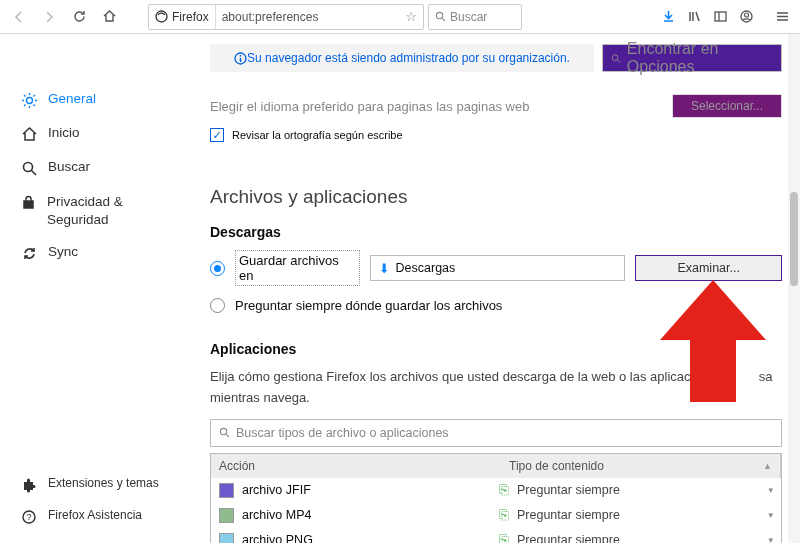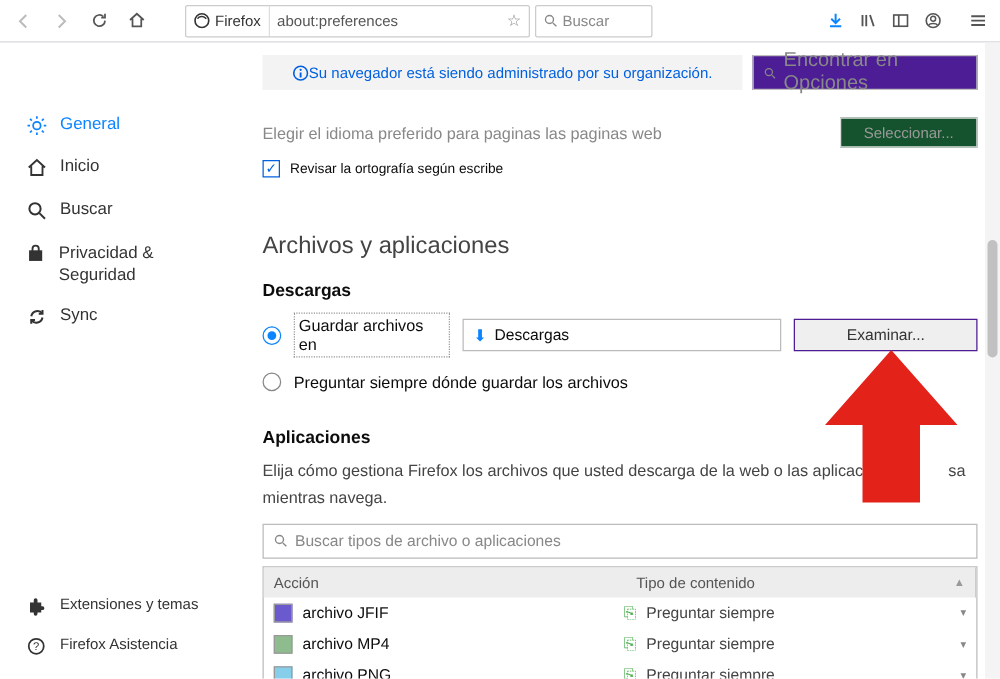--- a/index.html
+++ b/index.html
@@ -23,21 +23,21 @@
   .sidebar .item { display: flex; align-items: flex-start; gap: 10px; padding: 7px 8px; font-size: 13.5px; color: #333; border-radius: 3px; cursor: default; }
   .sidebar .item.sel { color: #0a84ff; }
   .sidebar .item .ico { width: 18px; height: 18px; display: flex; align-items: center; justify-content: center; }
   .sidebar .bottom { margin-top: auto; }
   
   .content { flex: 1; padding: 10px 18px 0 20px; position: relative; overflow: hidden; }
   .banner-row { display: flex; gap: 8px; margin-bottom: 22px; }
   .org-banner { flex: 1; background: #f3f3f4; height: 28px; display: flex; align-items: center; justify-content: center; color: #0060df; font-size: 12px; gap: 0; }
   .find-opts { width: 180px; height: 28px; border: 1px solid #bfbfbf; display: flex; align-items: center; padding: 0 8px; gap: 6px; color: #888; font-size: 16px; background: #4c1d95; }
   .lang-row { color: #888; font-size: 13px; display: flex; align-items: center; justify-content: space-between; }
-  .faded-btn { background: #14532d; color: #999; border: 1px solid #ddd; padding: 4px 18px; font-size: 12px; }
+  .faded-btn { background: #701a75; color: #999; border: 1px solid #ddd; padding: 4px 18px; font-size: 12px; }
   .check-row { display: flex; align-items: center; gap: 8px; margin-top: 10px; font-size: 11px; }
   .checkbox { width: 14px; height: 14px; border: 1px solid #0060df; display: inline-flex; align-items: center; justify-content: center; }
   .checkbox.checked::after { content: "✓"; color: #0060df; font-size: 11px; line-height: 11px; }
   h2.section { font-size: 19px; font-weight: 400; color: #444; margin-top: 44px; margin-bottom: 16px; }
   h3.sub { font-size: 14px; font-weight: 700; margin-bottom: 10px; }
   .radio-row { display: flex; align-items: center; gap: 10px; margin-bottom: 12px; font-size: 13px; }
   .radio { width: 15px; height: 15px; border: 1px solid #888; border-radius: 50%; display: inline-flex; align-items: center; justify-content: center; flex: none; }
   .radio.selected { border-color: #0a84ff; }
   .radio.selected::after { content: ""; width: 7px; height: 7px; background: #0a84ff; border-radius: 50%; }
   .radio-label-box { border: 1px dotted #999; padding: 2px 3px; font-size: 13px; }

